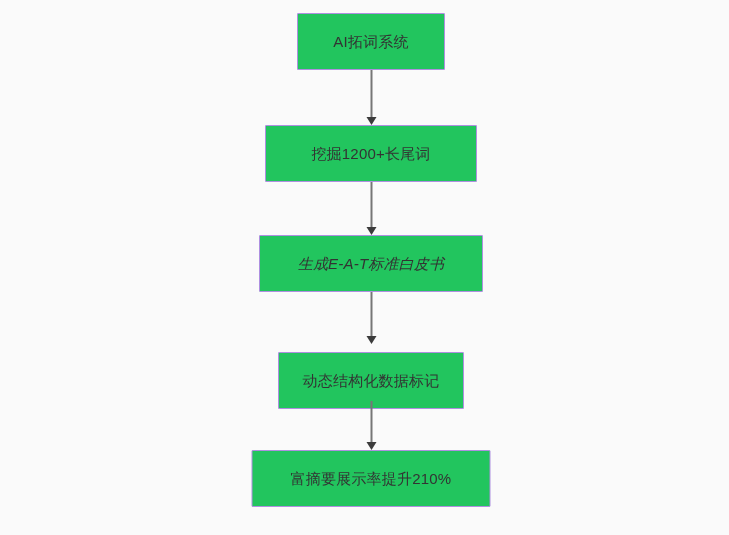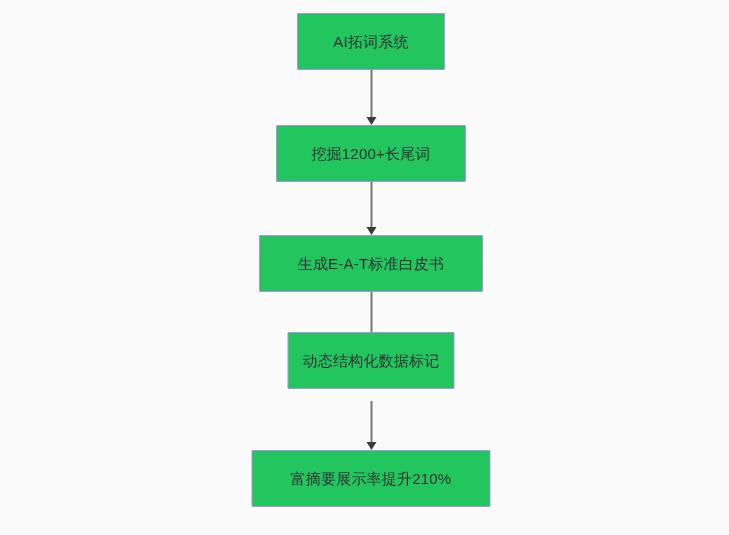--- a/index.html
+++ b/index.html
@@ -69,23 +69,23 @@
     bottom: 0;
     width: 0;
     height: 0;
     border-left: 5px solid transparent;
     border-right: 5px solid transparent;
     border-top: 8px solid #3b3b3b;
   }
 
   
   #node-0 { top: 13px;  width: 148px; }
-  #node-1 { top: 125px; width: 190px; }
-  #node-2 { top: 235px; width: 224px; }
-  #node-3 { top: 332px; width: 167px; }
+  #node-1 { top: 125px; width: 212px; }
+  #node-2 { top: 235px; width: 224px; font-style: italic; }
+  #node-3 { top: 352px; width: 186px; }
   #node-4 { top: 450px; width: 239px; }
 
   
   #edge-0 { top: 70px;  height: 55px; }
   #edge-1 { top: 182px; height: 53px; }
   #edge-2 { top: 292px; height: 52px; }
   #edge-3 { top: 401px; height: 49px; }
 
   #edge-0 .edge-line { height: 47px; }
   #edge-1 .edge-line { height: 45px; }

